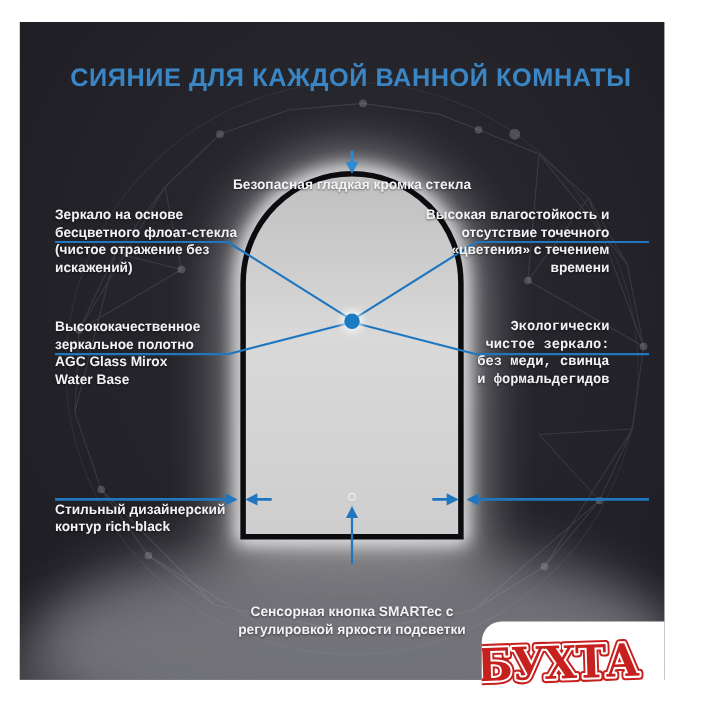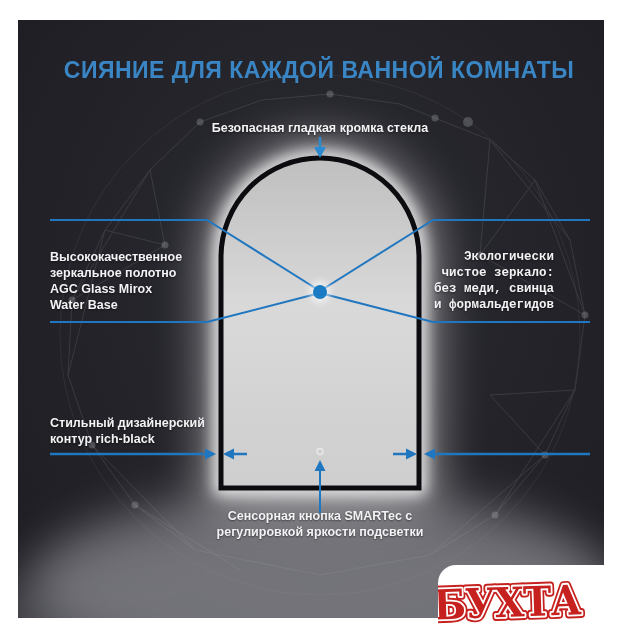--- a/index.html
+++ b/index.html
@@ -26,20 +26,21 @@
     color:#3a86c5;
   }
   .callout{
     position:absolute;
     white-space:pre-line;
     font-weight:bold;
     font-size:12.5px;
     line-height:16px;
     color:#f3f3f5;
     text-shadow:0 1px 2px rgba(0,0,0,0.5);
+    margin-top:40px;
   }
   .callout.right{text-align:right;}
   .callout.center{text-align:center;}
   .badge{
     position:absolute;
     left:438px;top:565px;width:202px;height:75px;
     background:#ffffff;
     border-radius:18px 0 0 0;
   }
 </style>
@@ -152,21 +153,29 @@
         <line x1="320" y1="513" x2="320" y2="470" stroke="#2177bf" stroke-width="2"></line>
         <path d="M320,460 L314.5,471 L325.5,471 Z"></path>
       </g>
     </g>
   </svg>
 
   <div class="title">СИЯНИЕ ДЛЯ КАЖДОЙ ВАННОЙ КОМНАТЫ</div>
 
   <div class="callout center" style="left:170px;top:120px;width:300px;">Безопасная гладкая кромка стекла</div>
 
-
+  <div class="callout" style="left:50px;top:147px;width:175px;">Зеркало на основе
+бесцветного флоат-стекла
+(чистое отражение без
+искажений)</div>
+
+  <div class="callout right" style="right:50px;top:147px;width:185px;">Высокая влагостойкость и
+отсутствие точечного
+«цветения» с течением
+времени</div>
 
   <div class="callout" style="left:50px;top:249px;width:175px;">Высококачественное
 зеркальное полотно
 AGC Glass Mirox
 Water Base</div>
 
   <div class="callout right" style="right:50px;top:249px;width:175px;font-family:Liberation Mono, monospace;">Экологически
 чистое зеркало:
 без меди, свинца
 и формальдегидов</div>

